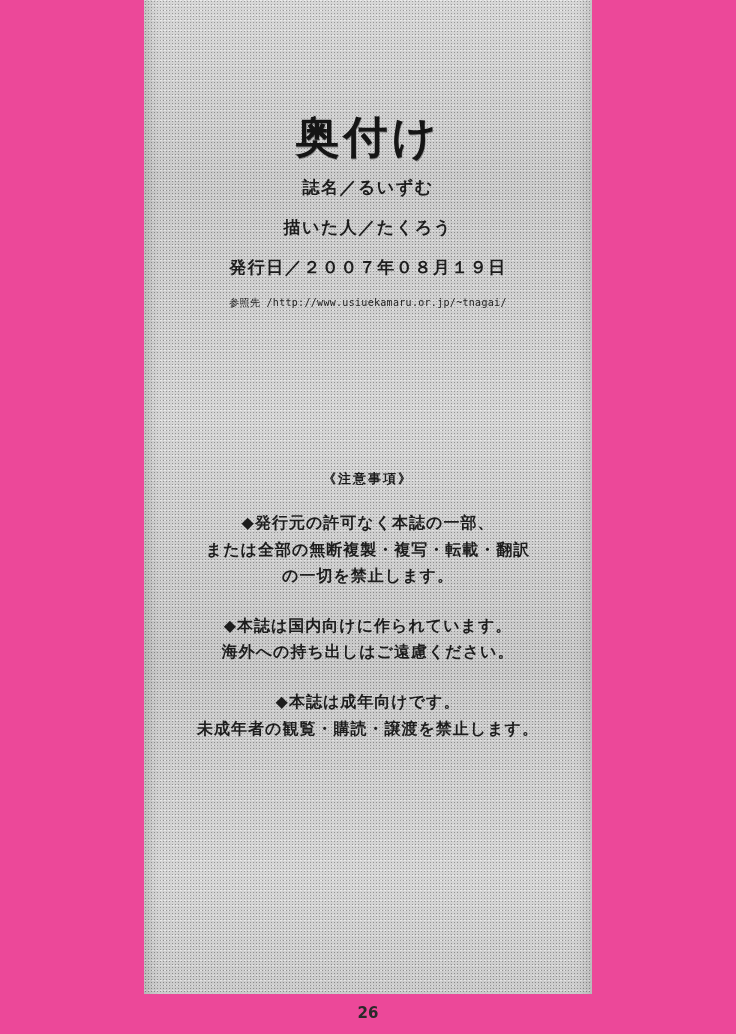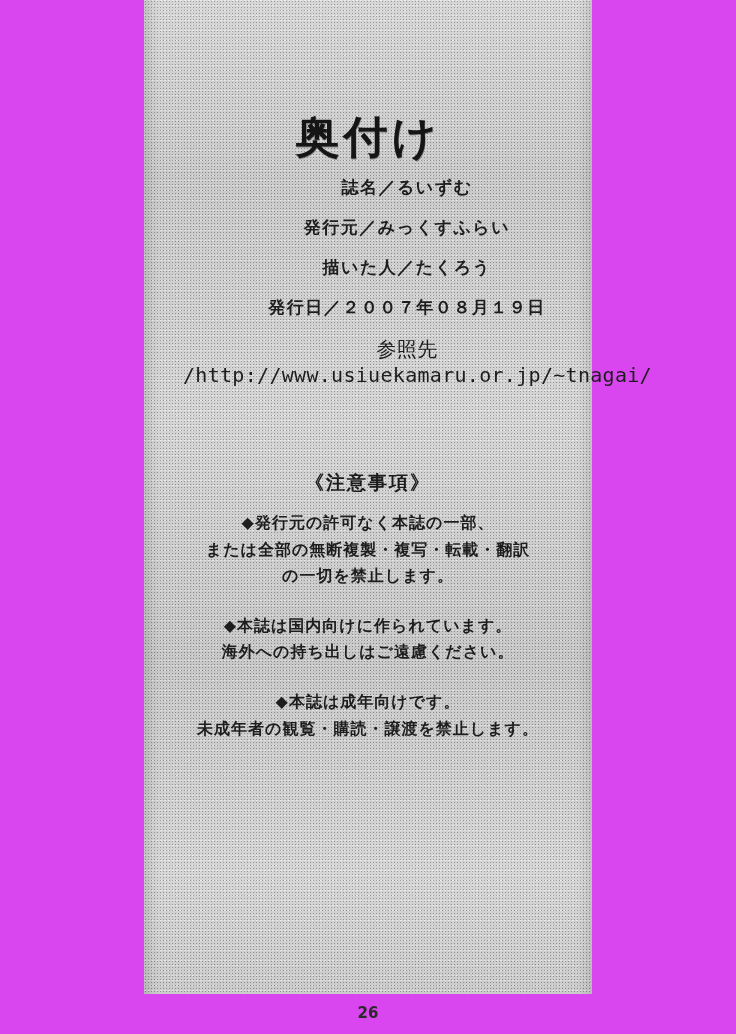--- a/index.html
+++ b/index.html
@@ -14,21 +14,21 @@
     font-family: "DejaVu Sans", sans-serif;
     overflow: hidden;
   }
 
   
   #page {
     position: absolute;
     left: 0; top: 0;
     width: 736px;
     height: 1034px;
-    background: #d946ef;
+    background: #ec4899;
   }
 
   
   #scan-block {
     position: absolute;
     left: 144px;
     top: 0px;
     width: 448px;
     height: 994px;
     background-color: #d2d2d2;
@@ -93,42 +93,41 @@
     letter-spacing: 4px;
     color: #151515;
     text-shadow: 0.5px 0.5px 0 rgba(0,0,0,0.35);
   }
 
   .colophon {
     position: absolute;
     left: 0;
     top: 176px;
     width: 448px;
-    padding-left: 39px;
   }
   .colophon .line {
     font-size: 17px;
     font-weight: bold;
     letter-spacing: 1.5px;
     margin: 0 0 17px 0;
     color: #1d1d1d;
   }
   .colophon .line.url {
-    font-size: 20px;
+    font-size: 10px;
     letter-spacing: 0.3px;
     font-family: "DejaVu Sans Mono", monospace;
     font-weight: normal;
   }
 
   .notice-heading {
     position: absolute;
     left: 0;
     top: 470px;
     width: 448px;
-    font-size: 19px;
+    font-size: 13px;
     font-weight: bold;
     letter-spacing: 2px;
   }
 
   .notices {
     position: absolute;
     left: 0;
     top: 512px;
     width: 448px;
   }
@@ -163,21 +162,20 @@
   <div id="scan-block"></div>
   <div id="scan-shade"></div>
   <div id="scan-edges"></div>
 
   <div id="content">
 
     <div class="title">奥付け</div>
 
     <div class="colophon">
       <div class="line">誌名／るいずむ</div>
-      <div class="line">発行元／みっくすふらい</div>
       <div class="line">描いた人／たくろう</div>
       <div class="line">発行日／２００７年０８月１９日</div>
       <div class="line url">参照先 /http://www.usiuekamaru.or.jp/~tnagai/</div>
     </div>
 
     <div class="notice-heading">《注意事項》</div>
 
     <div class="notices">
 
       <div class="notice">

